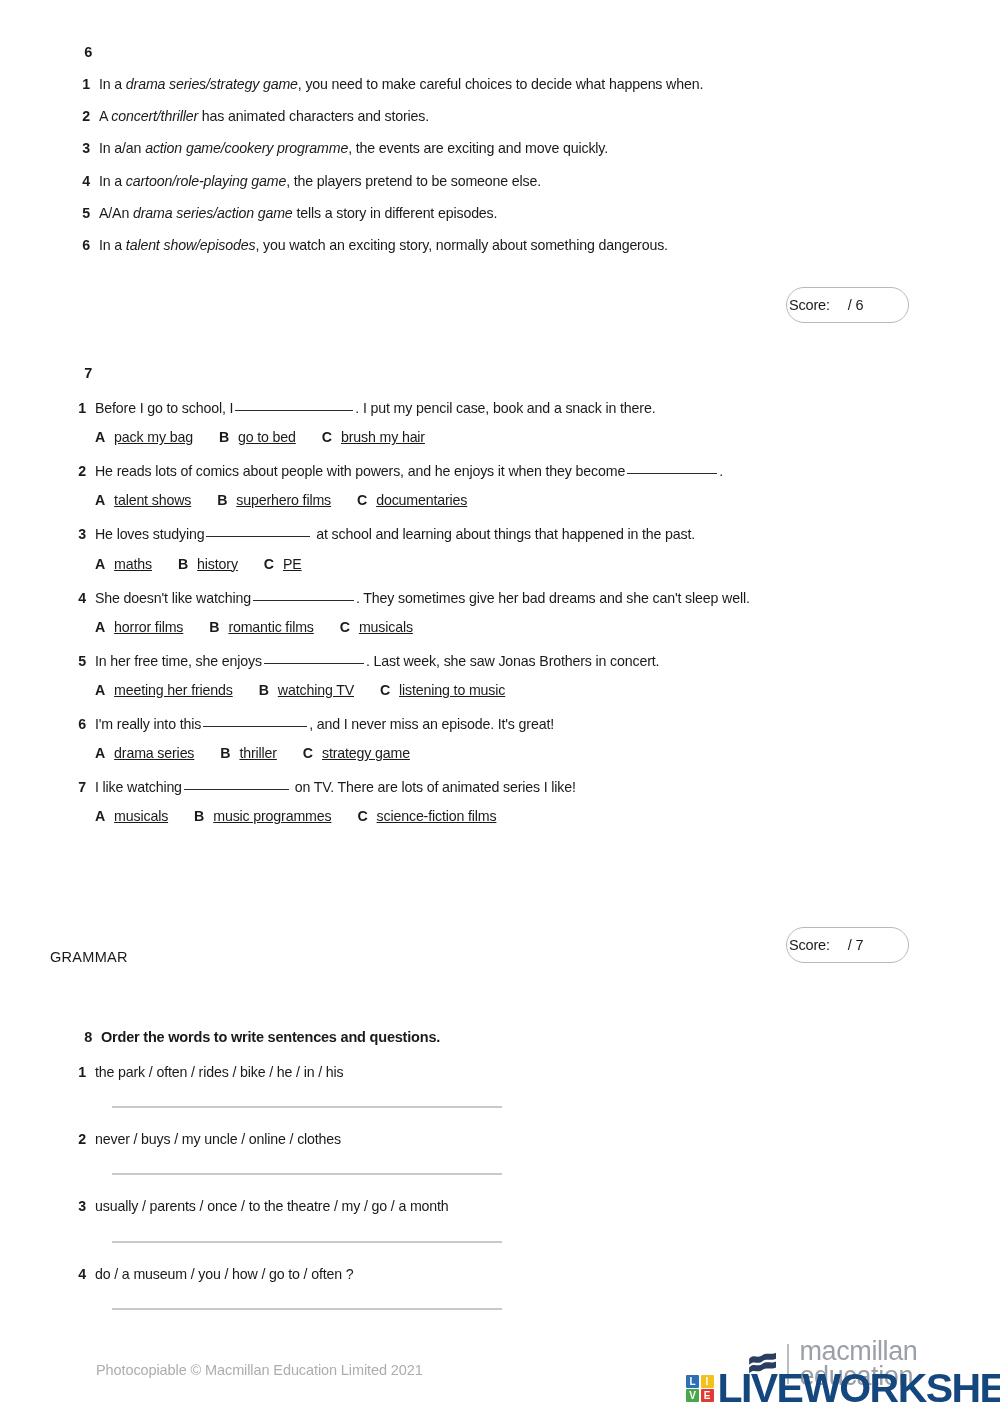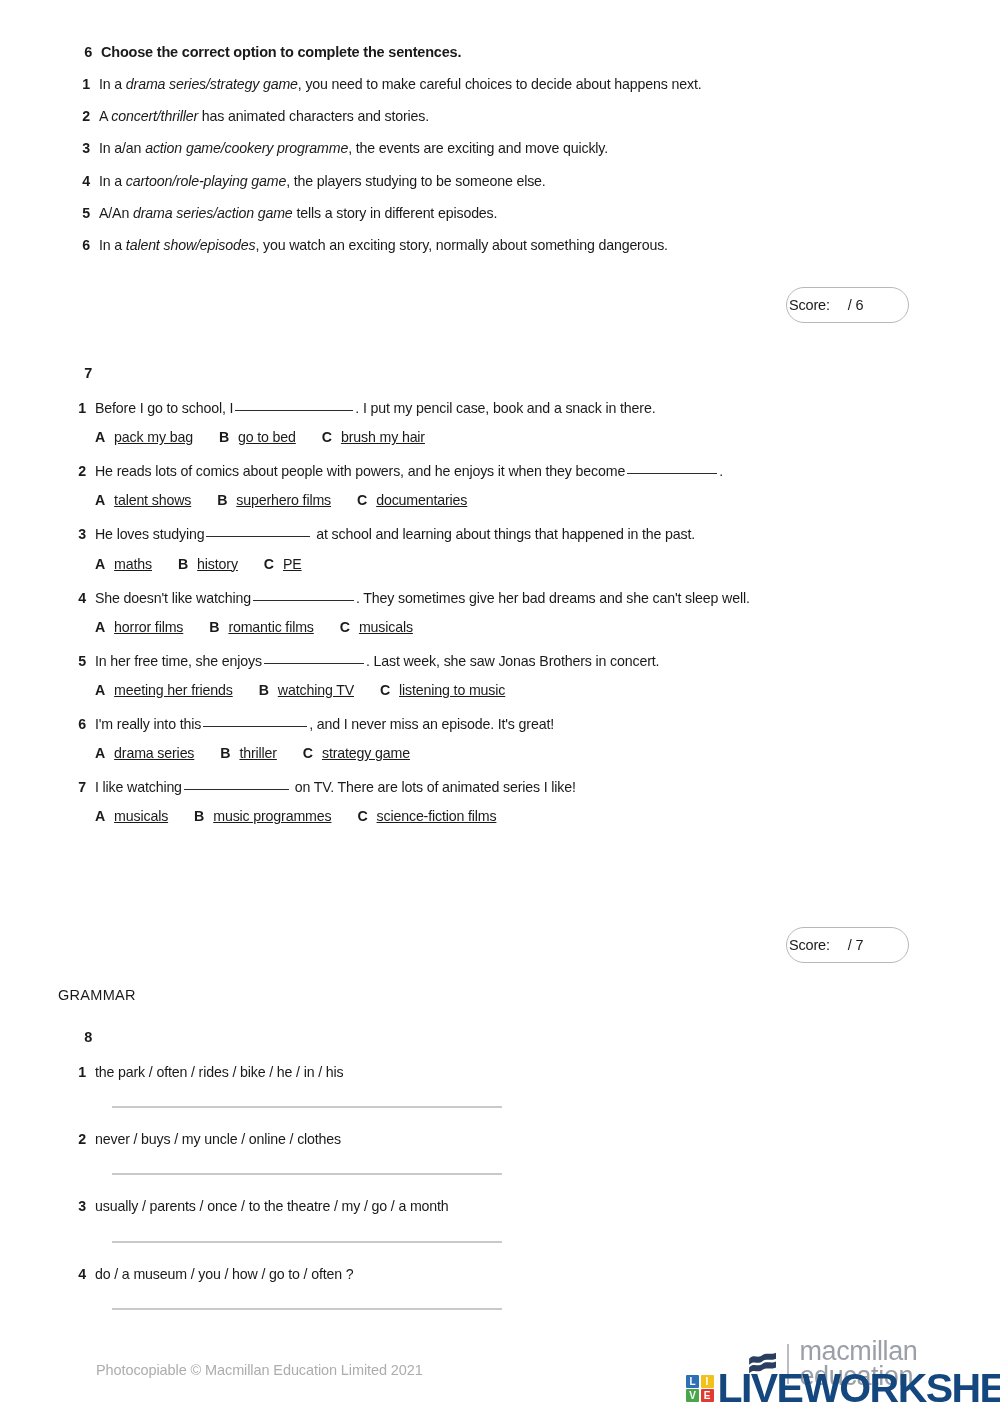--- a/index.html
+++ b/index.html
@@ -194,39 +194,38 @@
   }
 </style>
 </head>
 <body>
 
 <div class="page">
 
   <div class="exercise" style="top:44px;">
     <div class="ex-heading" style="padding-left:70px;">
       <span class="num">6</span>
-      <span class="txt">Choose the correct option to complete the sentences.</span>
     </div>
 
     <div style="margin-top:15px;">
       <div class="q-row" style="padding-left:70px;margin-bottom:13px;">
         <span class="qnum">1</span>
-        <span class="qtxt"><span>In a </span><em>drama series/strategy game</em><span>, you need to make careful choices to decide about happens next.</span></span>
+        <span class="qtxt"><span>In a </span><em>drama series/strategy game</em><span>, you need to make careful choices to decide what happens when.</span></span>
       </div>
       <div class="q-row" style="padding-left:70px;margin-bottom:13px;">
         <span class="qnum">2</span>
         <span class="qtxt"><span>A </span><em>concert/thriller</em><span> has animated characters and stories.</span></span>
       </div>
       <div class="q-row" style="padding-left:70px;margin-bottom:13px;">
         <span class="qnum">3</span>
         <span class="qtxt"><span>In a/an </span><em>action game/cookery programme</em><span>, the events are exciting and move quickly.</span></span>
       </div>
       <div class="q-row" style="padding-left:70px;margin-bottom:13px;">
         <span class="qnum">4</span>
-        <span class="qtxt"><span>In a </span><em>cartoon/role-playing game</em><span>, the players studying to be someone else.</span></span>
+        <span class="qtxt"><span>In a </span><em>cartoon/role-playing game</em><span>, the players pretend to be someone else.</span></span>
       </div>
       <div class="q-row" style="padding-left:70px;margin-bottom:13px;">
         <span class="qnum">5</span>
         <span class="qtxt"><span>A/An </span><em>drama series/action game</em><span> tells a story in different episodes.</span></span>
       </div>
       <div class="q-row" style="padding-left:70px;">
         <span class="qnum">6</span>
         <span class="qtxt"><span>In a </span><em>talent show/episodes</em><span>, you watch an exciting story, normally about something dangerous.</span></span>
       </div>
     </div>
@@ -374,25 +373,26 @@
           <span class="otext">science-fiction films</span>
         </span>
     </div>
   </div>
 
   <div class="score-box" style="left:786px;top:927px;">
     <span class="slabel">Score:</span>
     <span class="svalue">/ 7</span>
   </div>
 
-  <div class="section-label" style="top:987px;margin-left:8px;">GRAMMAR</div>
+  <div class="section-label" style="top:949px;">GRAMMAR</div>
 
   <div class="exercise" style="top:1029px;">
     <div class="ex-heading" style="padding-left:70px;">
       <span class="num">8</span>
+      <span class="txt">Order the words to write sentences and questions.</span>
     </div>
 
     <div class="q-row" style="padding-left:66px;margin-top:18px;">
       <span class="qnum">1</span>
       <span class="qtxt">the park / often / rides / bike / he / in / his</span>
     </div>
     <div class="writeline" style="margin-top:24px;"></div>
 
     <div class="q-row" style="padding-left:66px;margin-top:22px;">
       <span class="qnum">2</span>

